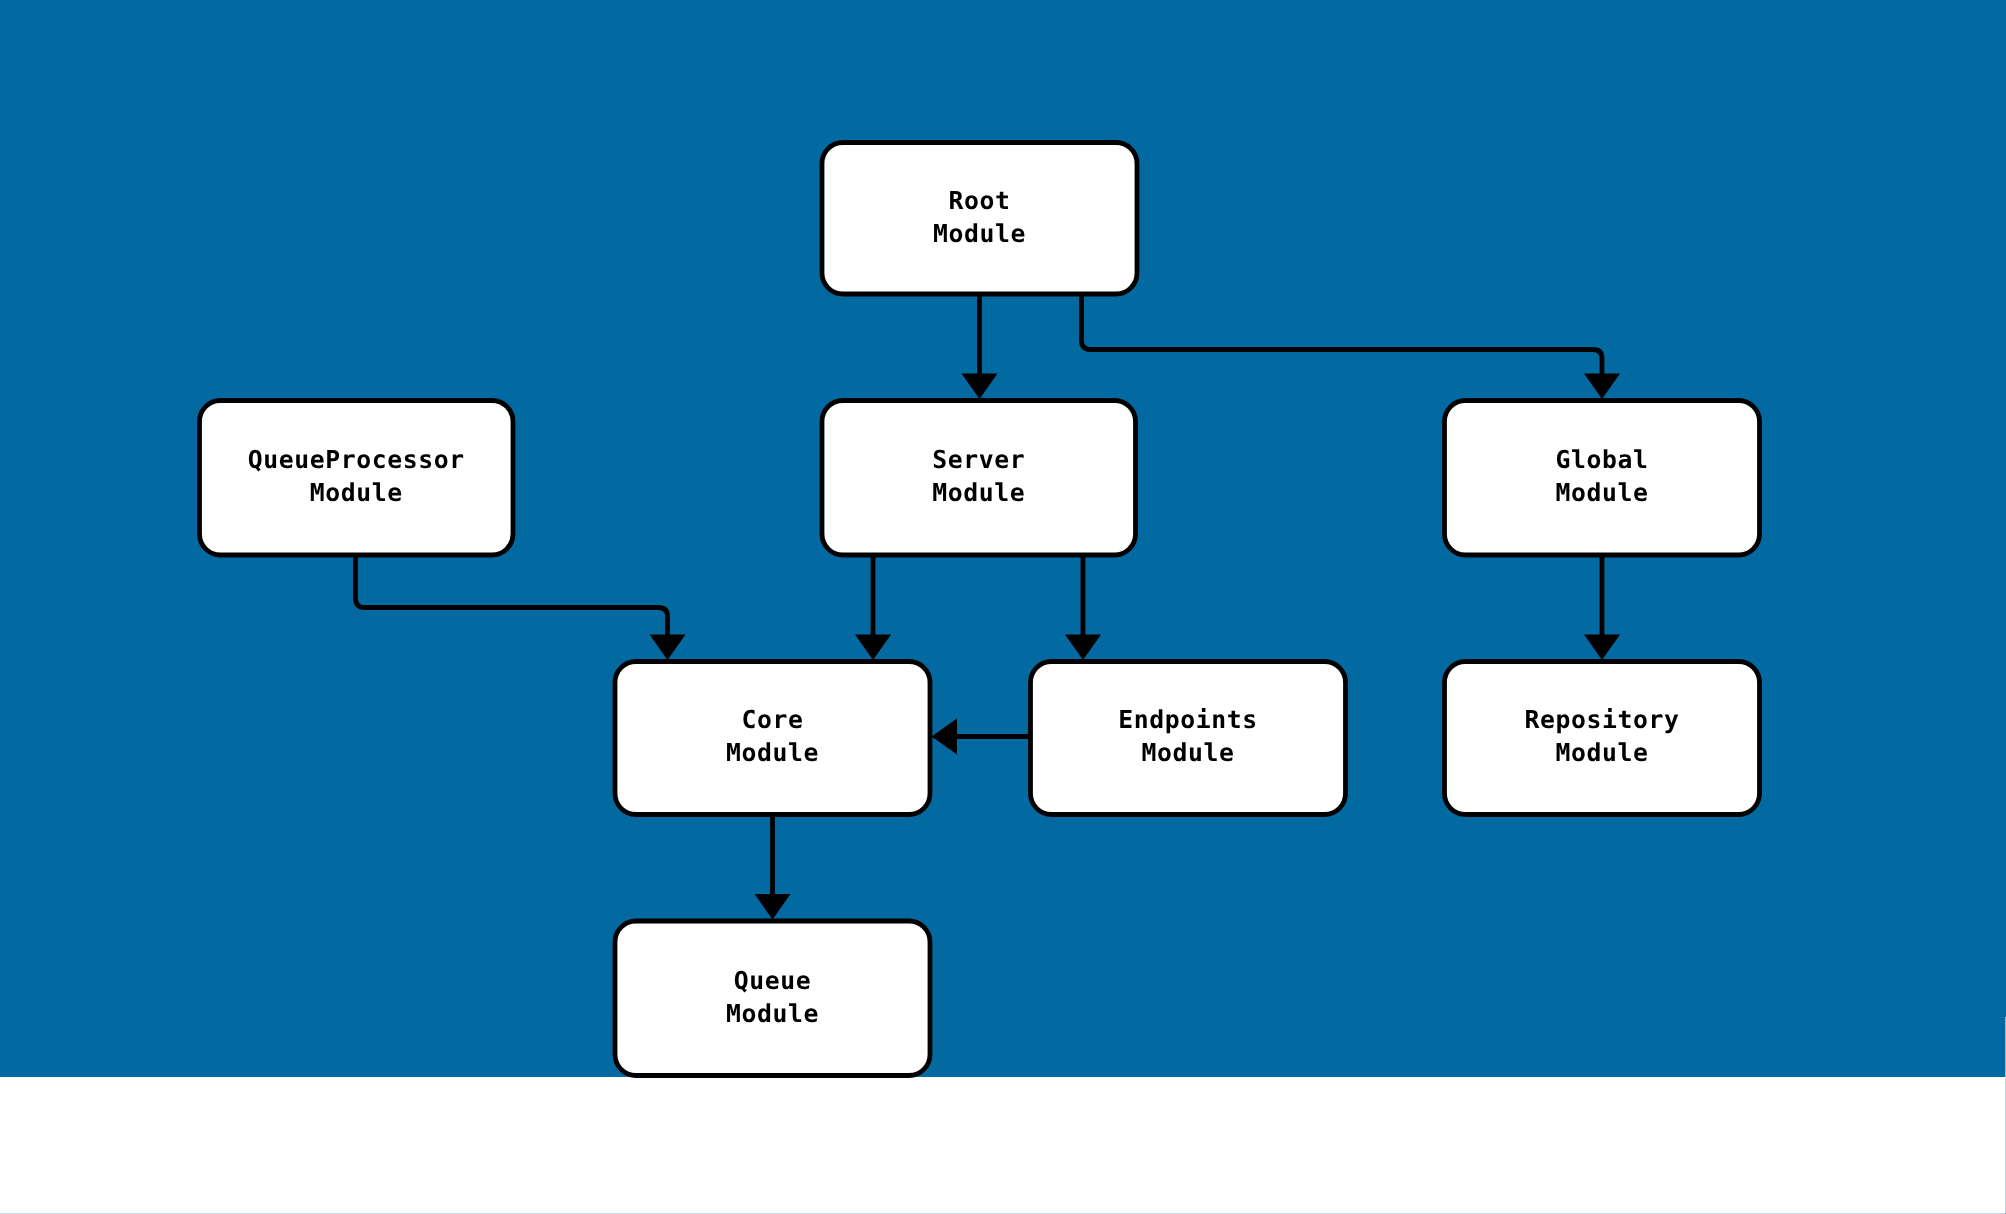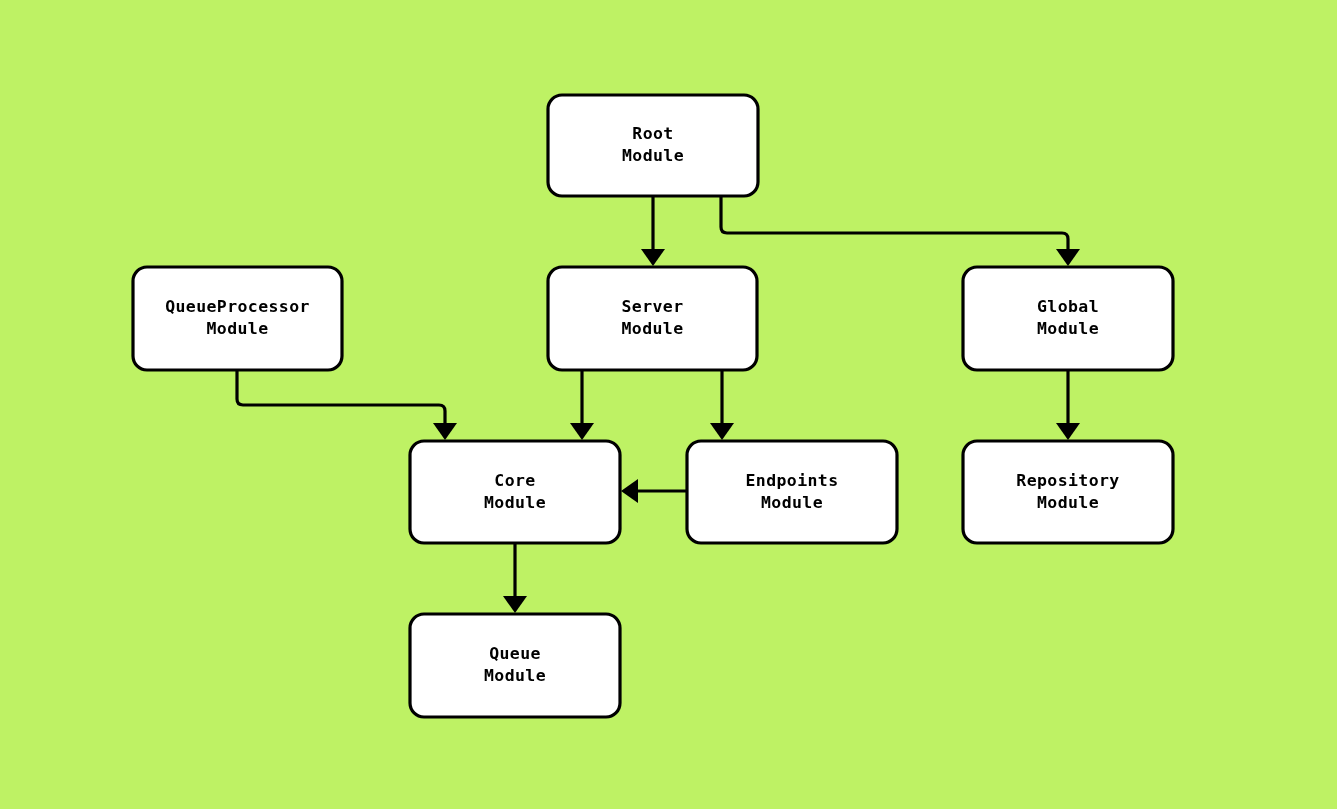--- a/index.html
+++ b/index.html
@@ -9,22 +9,22 @@
   }
   body {
     width: 1337px;
     height: 809px;
     overflow: hidden;
     font-family: "DejaVu Sans Mono", "Liberation Mono", monospace;
   }
   #diagram-root {
     position: relative;
     width: 1337px;
-    height: 809px;
-    background: #bef264;
+    height: 718px;
+    background: #0369a1;
   }
   svg#diagram-svg {
     position: absolute;
     top: 0;
     left: 0;
     width: 1337px;
     height: 809px;
     display: block;
   }
   .node-rect {

